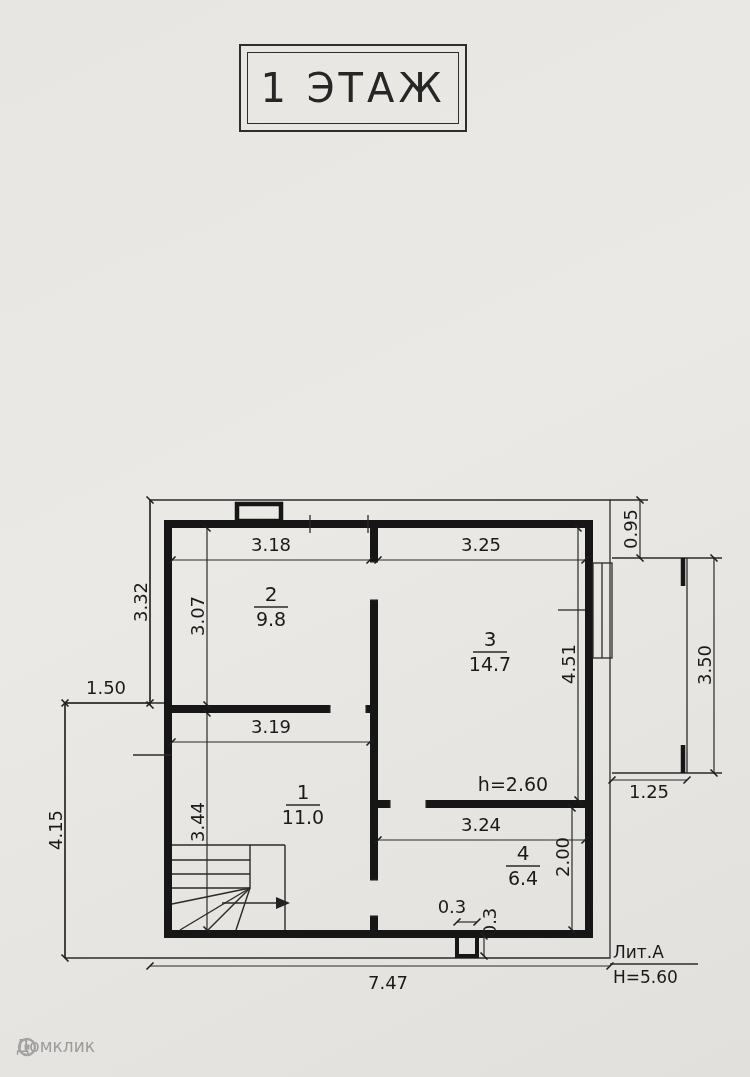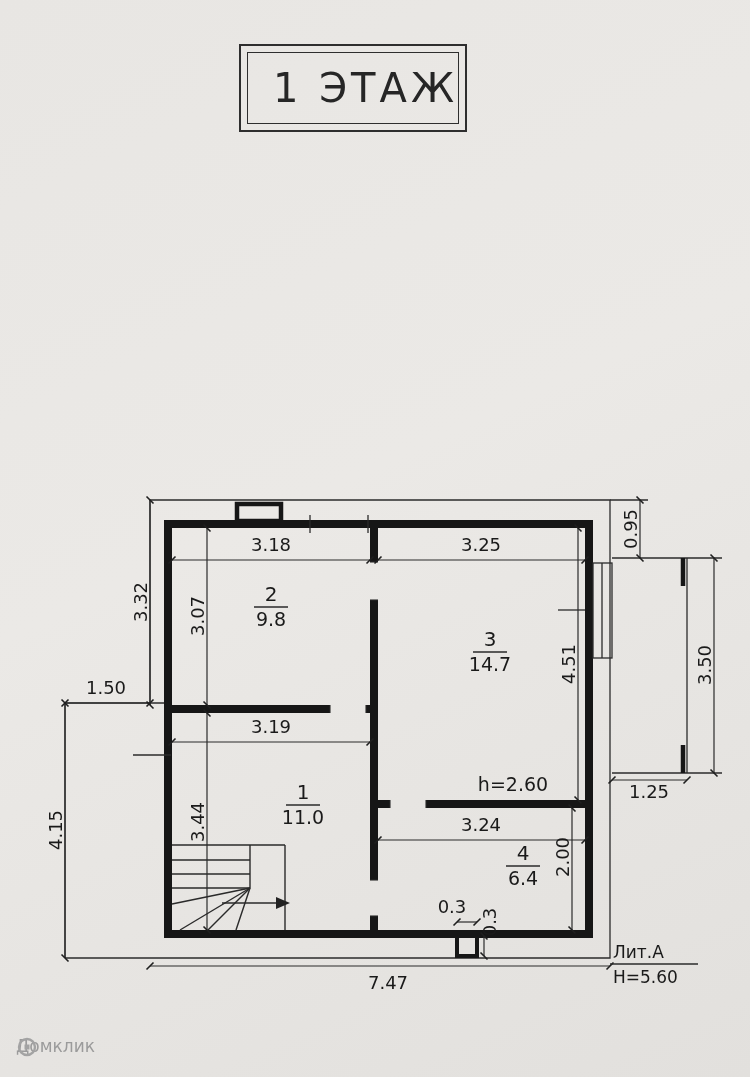--- a/index.html
+++ b/index.html
@@ -7,21 +7,21 @@
     width:750px;height:1077px;position:relative;overflow:hidden;
     background:linear-gradient(155deg,#e8e6e3 0%,#ebe9e6 45%,#e2e0dd 100%);
     font-family:"DejaVu Sans",sans-serif;
   }
   .title-outer{
     position:absolute;left:239px;top:44px;width:228px;height:88px;
     border:2px solid #2e2e2e;box-sizing:border-box;background:transparent;
   }
   .title-inner{
     position:absolute;left:6px;top:6px;right:6px;bottom:6px;
-    border:1.5px solid #2e2e2e;display:flex;align-items:center;justify-content:flex-end;
+    border:1.5px solid #2e2e2e;display:flex;align-items:center;justify-content:center;
   }
   .title-text{
     font-size:40px;letter-spacing:4px;color:#262626;font-family:"DejaVu Sans",sans-serif;
   }
   svg{position:absolute;left:0;top:0;}
   .tl{stroke:#2b2b2b;stroke-width:1.3;fill:none;}
   .wall{stroke:#161616;stroke-width:8;fill:none;}
   .med{stroke:#161616;stroke-width:4.5;fill:none;}
   .med4{stroke:#161616;stroke-width:4;fill:none;}
   .st{stroke:#2a2a2a;stroke-width:1.4;fill:none;}

